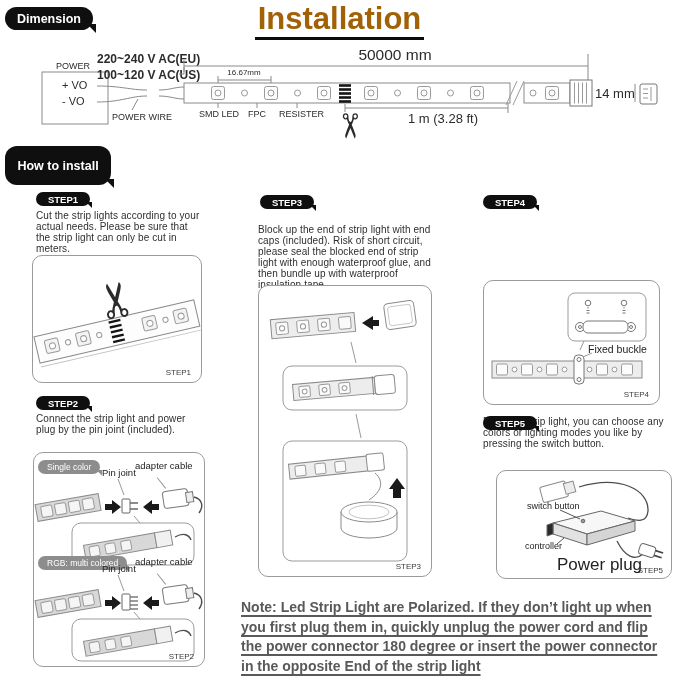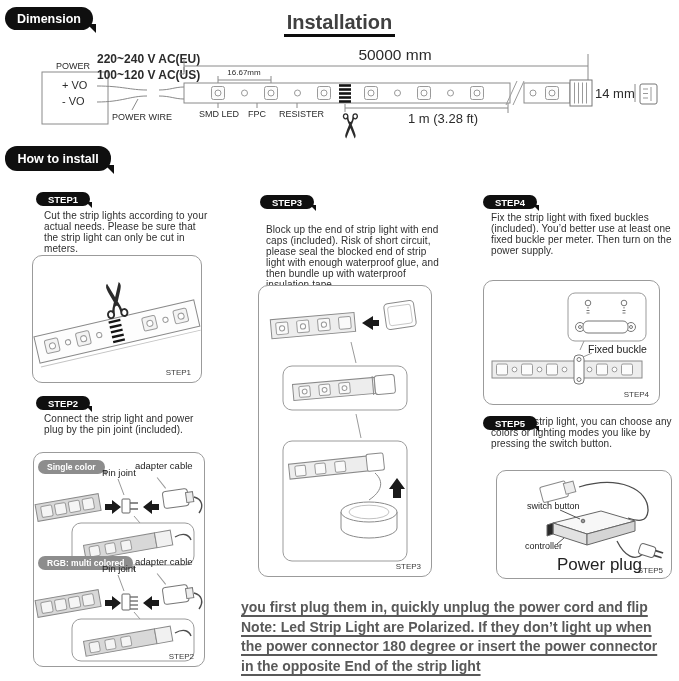--- a/index.html
+++ b/index.html
@@ -5,33 +5,33 @@
   html,body{margin:0;padding:0;background:#fff;}
   .page{position:relative;width:679px;height:681px;background:#ffffff;overflow:hidden;
         font-family:"Liberation Sans",sans-serif;color:#2e2e2e;padding-left:6px;}
   .abs{position:absolute;}
   
   .bubble{position:absolute;background:#0f0f0f;color:#fff;font-weight:700;
           display:flex;align-items:center;justify-content:center;border-radius:12px;z-index:3;}
   .bubble::after{content:"";position:absolute;right:-3px;bottom:-3px;width:9px;height:9px;
           background:#0f0f0f;clip-path:polygon(0 0,100% 0,100% 100%);}
   .dim-badge{left:5px;top:7px;width:88px;height:23px;font-size:12.5px;}
-  .install-badge{left:5px;top:146px;width:106px;height:25px;font-size:12.5px;}
+  .install-badge{left:5px;top:146px;width:106px;height:39px;font-size:12.5px;}
   .step-badge{width:54px;height:14px;font-size:9.5px;border-radius:8px;}
   .step-badge::after{width:6px;height:6px;right:-2px;bottom:-2px;}
-  .gray-badge{position:absolute;background:#8d8d8d;color:#fff;font-weight:700;font-size:8.5px;
+  .gray-badge{position:absolute;background:#8d8d8d;color:#fff;font-weight:400;font-size:8.5px;
           border-radius:8px;padding:2px 9px;z-index:2;}
   .gray-badge::after{content:"";position:absolute;right:-2px;bottom:-2px;width:6px;height:6px;
           background:#8d8d8d;clip-path:polygon(0 0,100% 0,100% 100%);}
   
   .title{position:absolute;left:0;top:0;width:679px;text-align:center;margin:0;z-index:2;}
-  .title span{display:inline-block;font-size:20px;font-weight:800;color:#404040;line-height:1.05;
+  .title span{display:inline-block;font-size:31px;font-weight:800;color:#a16207;line-height:1.05;
           border-bottom:3.5px solid #0c0c0c;padding:0 3px 1px 3px;}
   
-  .desc{position:absolute;font-size:10px;line-height:11px;color:#2e2e2e;letter-spacing:.1px;margin-left:8px;}
+  .desc{position:absolute;font-size:10px;line-height:11px;color:#2e2e2e;letter-spacing:.1px;}
   
   .box{position:absolute;border:1.2px solid #9b9b9b;border-radius:10px;background:#fff;}
   .corner{position:absolute;right:10px;bottom:5px;font-size:8px;color:#3a3a3a;z-index:2;}
   .lbl{position:absolute;font-size:9.5px;color:#222;z-index:2;white-space:nowrap;text-align:center;}
   
   .note{position:absolute;left:241px;top:598px;width:436px;color:#595959;font-weight:700;
         font-size:14px;line-height:19.5px;}
   .note div{text-decoration:underline;text-decoration-thickness:2px;text-underline-offset:3px;
         white-space:nowrap;}
   svg{position:absolute;overflow:visible;}
@@ -344,21 +344,20 @@
           <ellipse cx="110" cy="226" rx="28" ry="10" fill="#fff" stroke="#8a8a8a"></ellipse>
           <ellipse cx="110" cy="226" rx="20" ry="6.8" fill="none" stroke="#c2c2c2"></ellipse>
         </g>
         <path d="M134,212 v-9 h-4 l8,-11 8,11 h-4 v9 z" fill="#1a1a1a"></path>
       </g>
     </svg>
     <span class="corner">STEP3</span>
   </div>
 
   <div class="bubble step-badge" style="left:483px;top:195px">STEP4</div>
-  <div class="desc" style="left:483px;top:212px;width:182px">Fix the strip light with fixed buckles (included). You’d better use at least one fixed buckle per meter. Then turn on the power supply.</div>
   <div class="box" style="left:483px;top:280px;width:175px;height:123px">
     <svg width="175" height="123" viewBox="0 0 175 123" style="left:0;top:0">
 
       <rect x="84" y="12" width="78" height="48" rx="7" fill="#fff" stroke="#9b9b9b"></rect>
       <g stroke="#777" fill="#fff">
         <circle cx="104" cy="22" r="2.8"></circle>
           <line x1="104" y1="26" x2="104" y2="27.5"></line>
         <line x1="102.5" y1="29.5" x2="105.5" y2="29.5"></line>
           <line x1="102.5" y1="32" x2="105.5" y2="32"></line>
         <circle cx="140" cy="22" r="2.8"></circle>
@@ -427,19 +426,19 @@
         <line x1="158" y1="82" x2="166" y2="82" stroke="#444" stroke-width="1.6"></line>
       </g>
     </svg>
     <span class="lbl" style="left:30px;top:30px;font-size:9px">switch button</span>
     <span class="lbl" style="left:28px;top:70px;font-size:9px">controller</span>
     <span class="lbl" style="left:60px;top:84px;font-size:17px">Power plug</span>
     <span class="corner" style="right:8px;bottom:3px">STEP5</span>
   </div>
 
   <div class="note">
+    <div>Note: Led Strip Light are Polarized. If they don’t light up when</div>
     <div>you first plug them in, quickly unplug the power cord and flip</div>
-    <div>Note: Led Strip Light are Polarized. If they don’t light up when</div>
     <div>the power connector 180 degree or insert the power connector</div>
     <div>in the opposite End of the strip light</div>
   </div>
 
 </div>
 
 </body></html>

